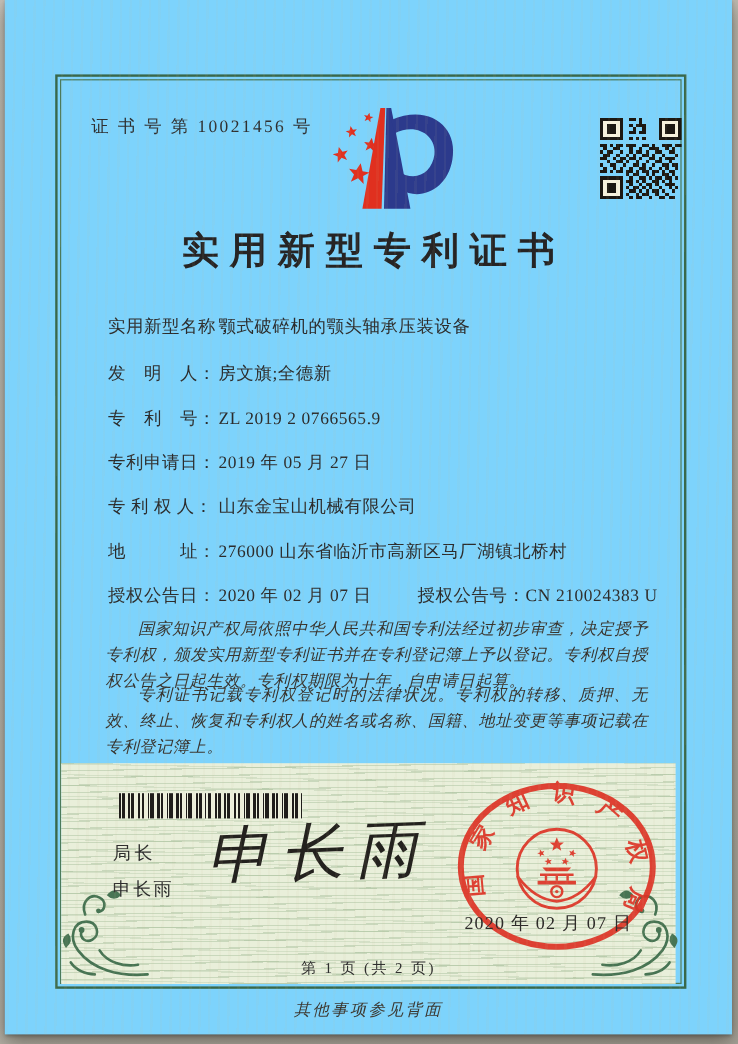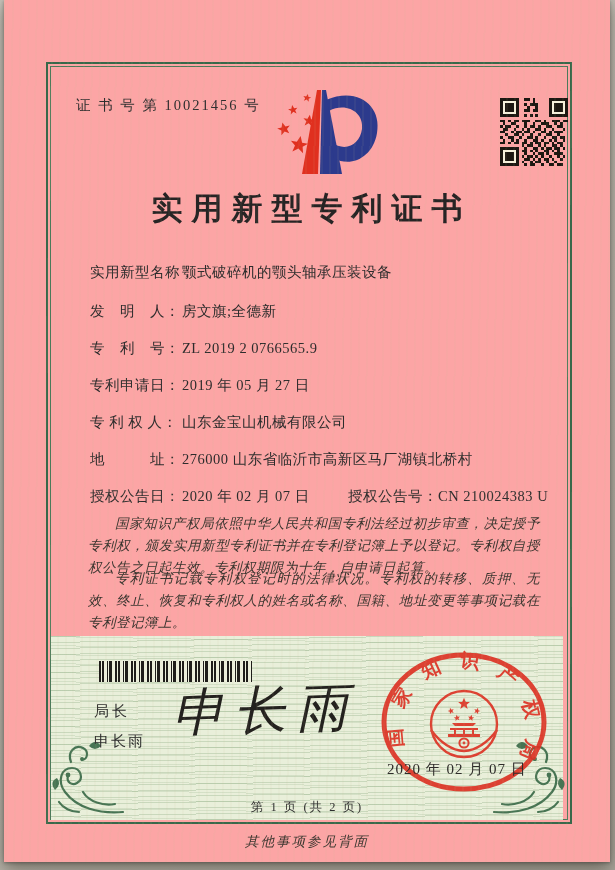--- a/index.html
+++ b/index.html
@@ -3,21 +3,21 @@
 <meta charset="utf-8">
 <style>
   html,body{margin:0;padding:0;}
   body{
     width:615px;height:870px;position:relative;overflow:hidden;
     background:linear-gradient(145deg,#c7c3ba 0%,#b8b4aa 60%,#a8a49a 100%);
     font-family:"Liberation Serif","DejaVu Serif",serif;
   }
   .paper{
     position:absolute;left:4px;top:0;width:606px;height:862px;
-    background:#fca5a5;
+    background:#7dd3fc;
     box-shadow:0 6px 16px rgba(50,45,35,.55), 0 1px 3px rgba(0,0,0,.3);
   }
   .paper::after{
     content:"";position:absolute;inset:0;pointer-events:none;
     background:repeating-linear-gradient(91deg, rgba(195,185,145,.07) 0 2px, transparent 2px 8px);
   }
   .frame{
     position:absolute;left:42px;top:62px;width:522px;height:758px;
     border:2px solid #39684a;
   }

